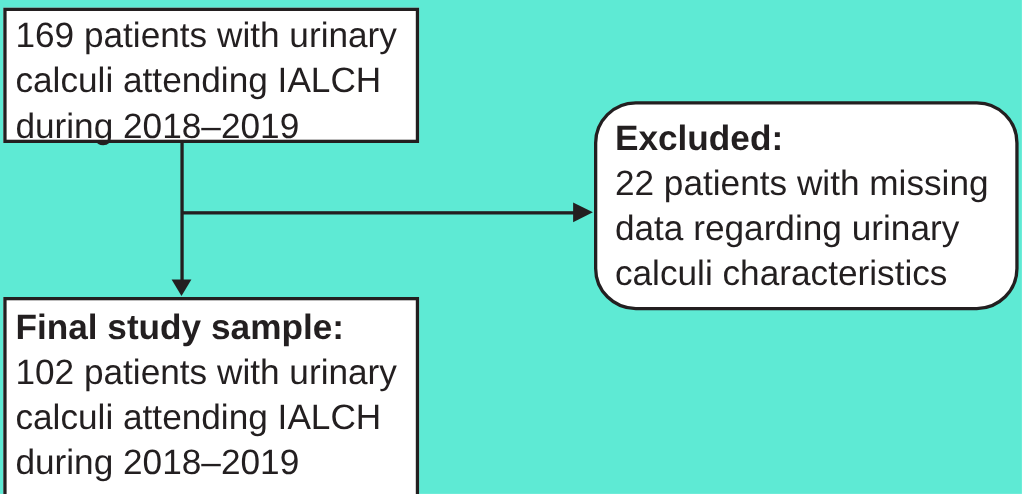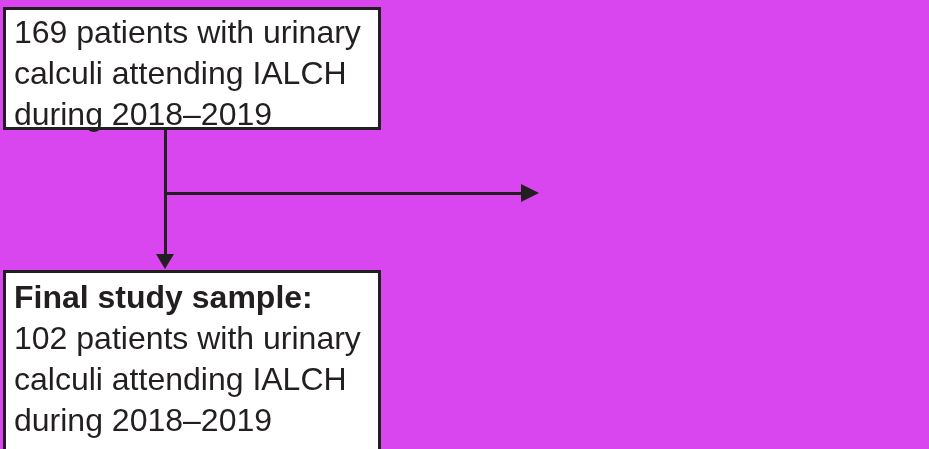--- a/index.html
+++ b/index.html
@@ -5,21 +5,21 @@
   * { margin: 0; padding: 0; box-sizing: border-box; }
   html, body {
     width: 929px; height: 449px;
     background: #ffffff;
     font-family: "Liberation Sans", sans-serif;
     overflow: hidden;
   }
   .canvas {
     position: relative;
     width: 929px; height: 449px;
-    background: #d946ef;
+    background: #5eead4;
     color: #231f20;
   }
   .box {
     position: absolute;
     border: 3px solid #231f20;
     background: #ffffff;
     font-size: 32px;
     line-height: 41px;
     color: #231f20;
   }
@@ -77,20 +77,26 @@
     <div class="line">calculi attending IALCH</div>
     <div class="line">during 2018–2019</div>
   </div>
 
   <div class="shaft shaft-vertical"></div>
   <div class="head head-down"></div>
 
   <div class="shaft shaft-horizontal"></div>
   <div class="head head-right"></div>
 
+  <div class="box box-excluded">
+    <div class="line bold">Excluded:</div>
+    <div class="line">22 patients with missing</div>
+    <div class="line">data regarding urinary</div>
+    <div class="line">calculi characteristics</div>
+  </div>
 
   <div class="box box-final">
     <div class="line bold">Final study sample:</div>
     <div class="line">102 patients with urinary</div>
     <div class="line">calculi attending IALCH</div>
     <div class="line">during 2018–2019</div>
   </div>
 
 </div>
 

